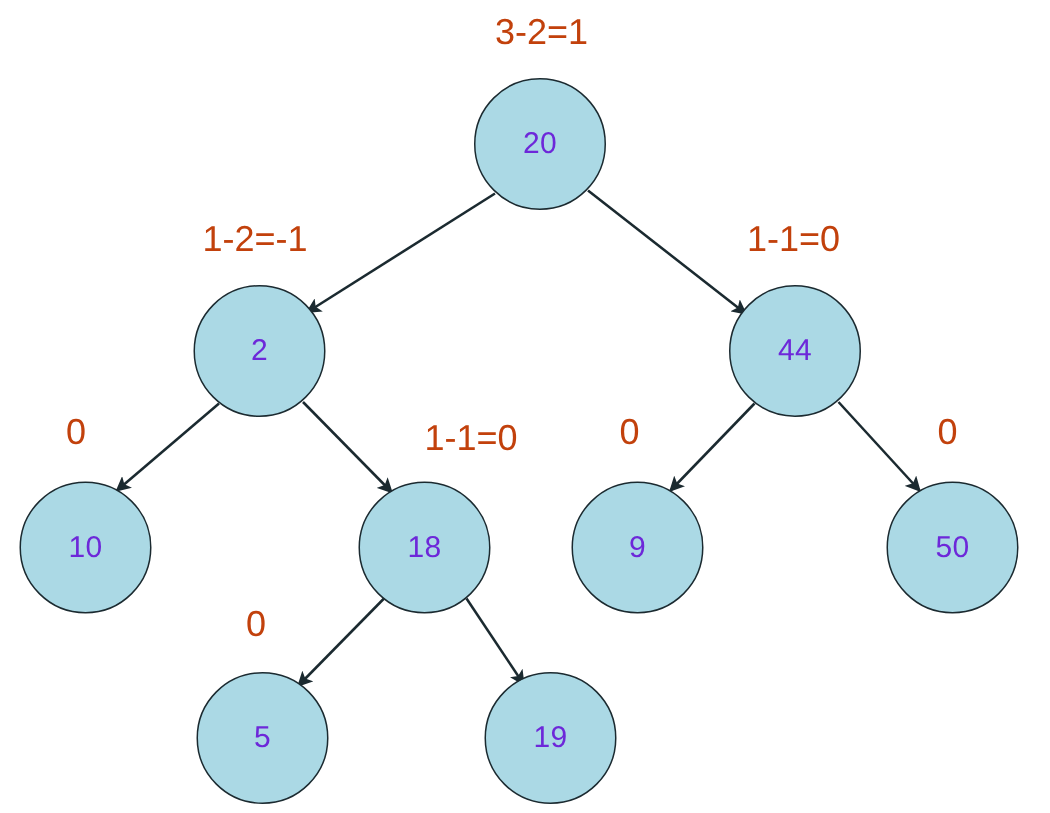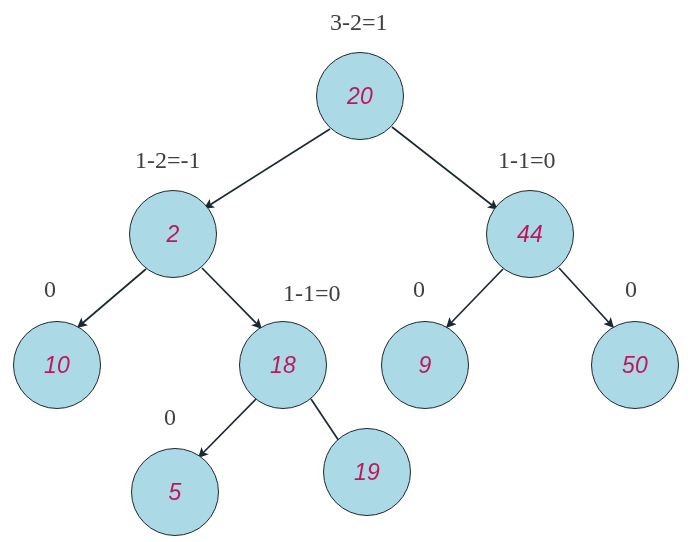--- a/index.html
+++ b/index.html
@@ -30,31 +30,30 @@
     background: #abd9e5;
     border: 1.6px solid #1b2a30;
     box-sizing: border-box;
     display: flex;
     align-items: center;
     justify-content: center;
     z-index: 3;
   }
   .node-value {
     font-family: "Liberation Sans", sans-serif;
-    font-size: 23px;
-    color: #be185d;
+    font-size: 20px;
+    color: #6d28d9;
     line-height: 1;
     letter-spacing: 0.2px;
-    font-style: italic;
   }
   .balance-label {
     position: absolute;
-    font-family: Liberation Serif, serif;
+    font-family: Liberation Sans, sans-serif;
     font-size: 24px;
-    color: #404040;
+    color: #c2410c;
     line-height: 1;
     white-space: nowrap;
     z-index: 4;
   }
 </style>
 </head>
 <body>
 
 <div id="tree-diagram">
 
@@ -94,21 +93,21 @@
       </div>
       <div class="tree-node" style="left: 381px; top: 321px; width: 88px; height: 88px;">
         <span class="node-value">9</span>
       </div>
       <div class="tree-node" style="left: 591px; top: 321px; width: 88px; height: 88px;">
         <span class="node-value">50</span>
       </div>
       <div class="tree-node" style="left: 131px; top: 448px; width: 88px; height: 88px;">
         <span class="node-value">5</span>
       </div>
-      <div class="tree-node" style="left: 323px; top: 428px; width: 88px; height: 88px;">
+      <div class="tree-node" style="left: 323px; top: 448px; width: 88px; height: 88px;">
         <span class="node-value">19</span>
       </div>
     </div>
   <div id="labels-group">
       <div class="balance-label" style="left: 330px; top: 10px;">3-2=1</div>
       <div class="balance-label" style="left: 135px; top: 148px;">1-2=-1</div>
       <div class="balance-label" style="left: 498px; top: 148px;">1-1=0</div>
       <div class="balance-label" style="left: 44px; top: 277px;">0</div>
       <div class="balance-label" style="left: 283px; top: 281px;">1-1=0</div>
       <div class="balance-label" style="left: 413px; top: 277px;">0</div>

